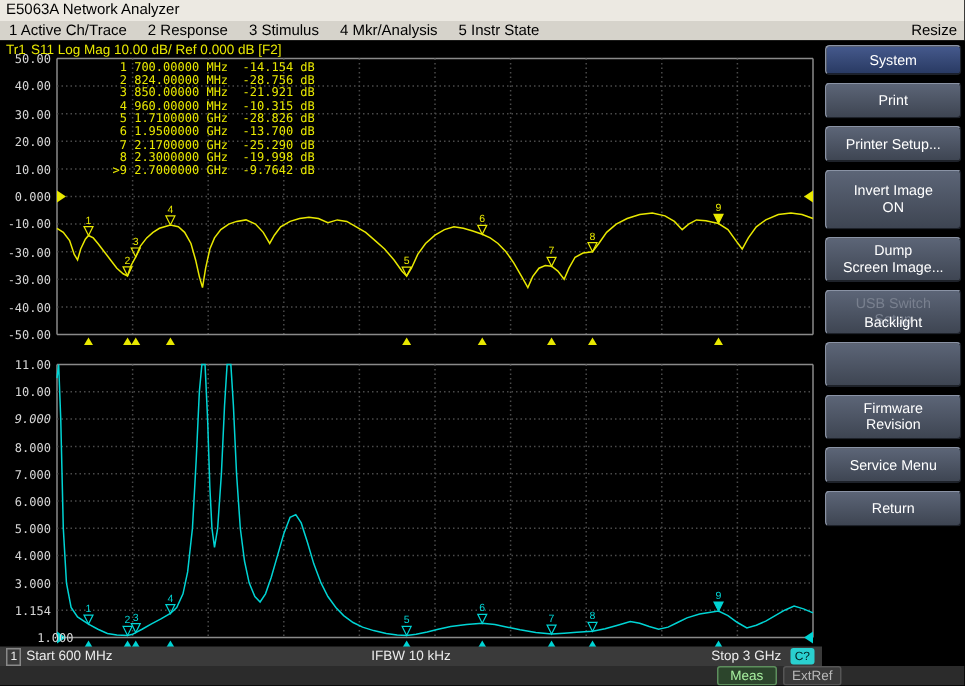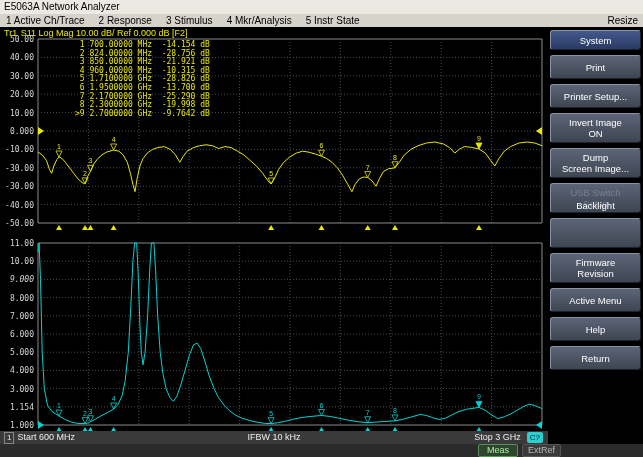--- a/index.html
+++ b/index.html
@@ -142,21 +142,21 @@
   <span class="ylab" style="left: 0px; top: 8px;">11.00</span>
       <span class="ylab" style="left: 0px; top: 26.2px;">10.00</span>
       <span class="ylab" style="left: 0px; top: 44.4px; font-style: italic;">9.000</span>
       <span class="ylab" style="left: 0px; top: 62.6px;">8.000</span>
       <span class="ylab" style="left: 0px; top: 80.8px;">7.000</span>
       <span class="ylab" style="left: 0px; top: 99px;">6.000</span>
       <span class="ylab" style="left: 0px; top: 117.2px;">5.000</span>
       <span class="ylab" style="left: 0px; top: 135.4px;">4.000</span>
       <span class="ylab" style="left: 0px; top: 153.6px;">3.000</span>
       <span class="ylab" style="left: 0px; top: 171.8px;">1.154</span>
-      <span class="ylab" style="left: 0px; top: 190px;">1.000</span>
+      <span class="ylab" style="left: 15px; top: 190px;">1.000</span>
       <svg width="506" height="190" style="position: absolute; left: 38px; top: 12px; overflow: visible;">
         <line x1="0" y1="0" x2="0" y2="182" stroke="#8a8a8a" stroke-width="1"></line>
         <line x1="0" y1="0" x2="504" y2="0" stroke="#8a8a8a" stroke-width="1"></line>
         <line x1="50.4" y1="0" x2="50.4" y2="182" stroke="#4a4a4a" stroke-width="1" stroke-dasharray="1,2"></line>
         <line x1="0" y1="18.2" x2="504" y2="18.2" stroke="#4a4a4a" stroke-width="1" stroke-dasharray="1,2"></line>
         <line x1="100.8" y1="0" x2="100.8" y2="182" stroke="#4a4a4a" stroke-width="1" stroke-dasharray="1,2"></line>
         <line x1="0" y1="36.4" x2="504" y2="36.4" stroke="#4a4a4a" stroke-width="1" stroke-dasharray="1,2"></line>
         <line x1="151.2" y1="0" x2="151.2" y2="182" stroke="#4a4a4a" stroke-width="1" stroke-dasharray="1,2"></line>
         <line x1="0" y1="54.6" x2="504" y2="54.6" stroke="#4a4a4a" stroke-width="1" stroke-dasharray="1,2"></line>
         <line x1="201.6" y1="0" x2="201.6" y2="182" stroke="#4a4a4a" stroke-width="1" stroke-dasharray="1,2"></line>
@@ -209,45 +209,42 @@
   <div class="sidebar">
       <div class="skey title" style="height: 20px;">
         <div>System</div>
       </div>
       <div class="skey" style="height: 24px;">
         <div>Print</div>
       </div>
       <div class="skey" style="height: 24px;">
         <div>Printer Setup...</div>
       </div>
-      <div class="skey" style="height: 30px;">
+      <div class="skey" style="height: 40px;">
         <div>Invert Image</div>
         <div>ON</div>
       </div>
       <div class="skey" style="height: 30px;">
         <div>Dump</div>
         <div>Screen Image...</div>
       </div>
       <div class="skey disabled" style="height: 30px;">
         <div>USB Switch</div>
         <div>Setup</div>
       </div>
       <div class="skey" style="height: 30px; gap: 45px;">
         <div>Backlight</div>
         <div>ON</div>
       </div>
       <div class="skey" style="height: 30px;">
         <div>Firmware</div>
         <div>Revision</div>
       </div>
       <div class="skey" style="height: 24px;">
-        <div>Active Menu</div>
-      </div>
-      <div class="skey" style="height: 24px;">
-        <div>Help</div>
+        <div>Service Menu</div>
       </div>
       <div class="skey" style="height: 24px;">
         <div>Return</div>
       </div>
     </div>
 
   <div class="statusbar">
     <span class="sb-left">
       <span class="chan">1</span>
       <span>Start 600 MHz</span>

